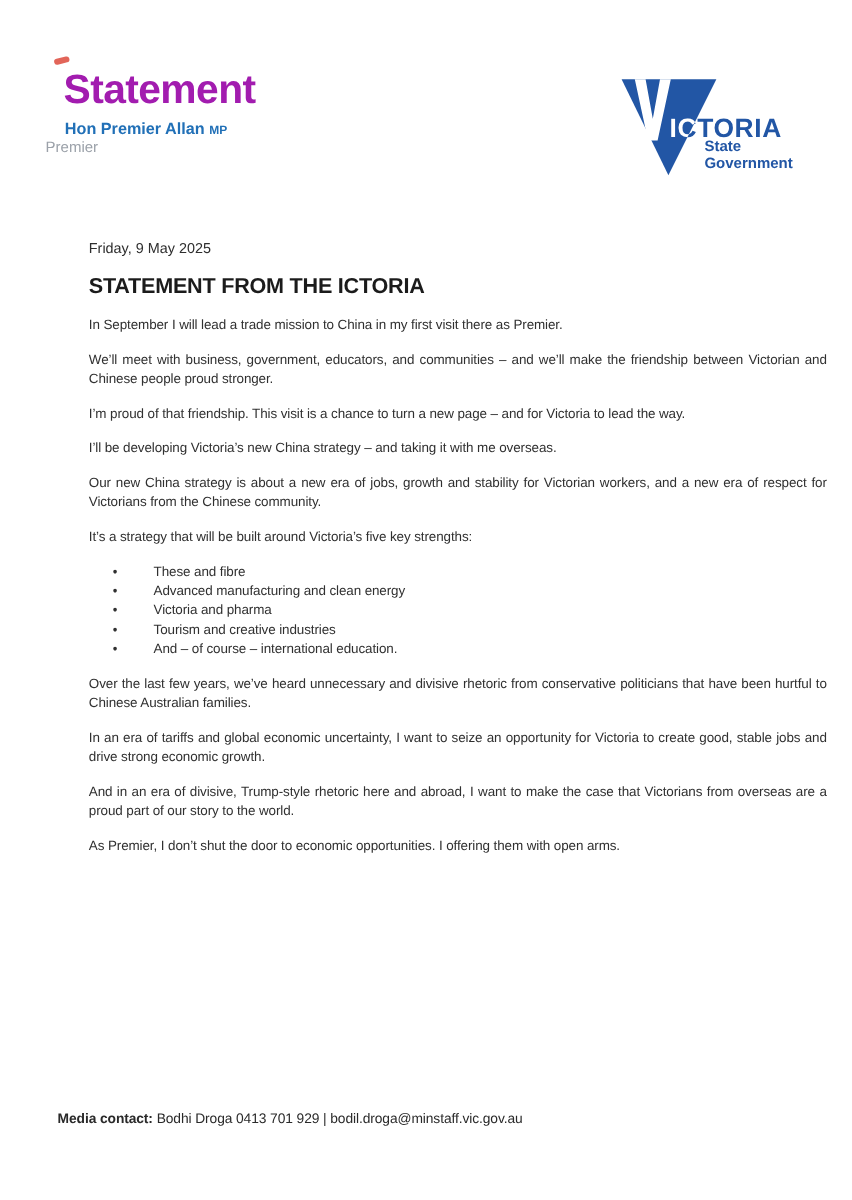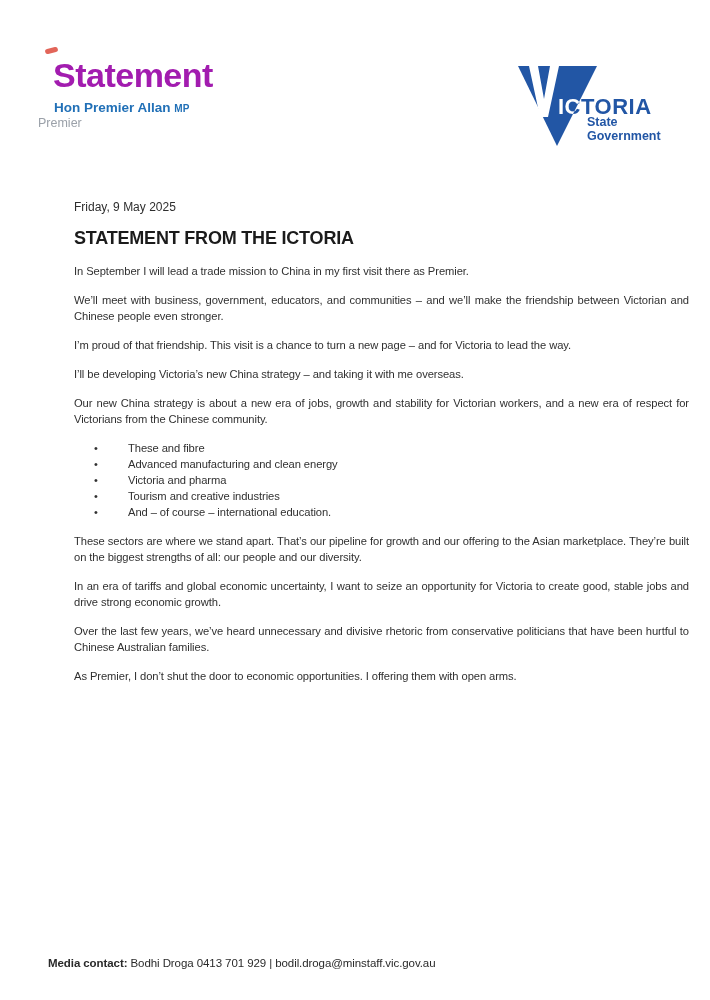--- a/index.html
+++ b/index.html
@@ -49,21 +49,21 @@
     text-align: justify; margin-bottom: 12.6px; color: #303030;
   }
   ul.strengths { list-style: none; margin: 0 0 12.6px 0; }
   ul.strengths li {
     display: flex; font-size: 11.2px; line-height: 16px; letter-spacing: -0.08px; color: #303030;
   }
   ul.strengths .bullet {
     width: 34px; margin-left: 20px; text-align: left; font-size: 11px; flex: 0 0 auto;
   }
   .footer {
-    position: absolute; left: 48px; top: 957px; width: 615px;
+    position: absolute; left: 48px; top: 927px; width: 615px;
     font-size: 11.5px; color: #2a2a2a; letter-spacing: -0.08px;
   }
   .footer .lbl { font-weight: bold; }
 </style>
 </head>
 <body>
 
 <div class="page">
 
   <span class="red-mark"></span>
@@ -87,24 +87,25 @@
     <text x="47" y="57" font-size="22" font-weight="bold" letter-spacing="0.5" fill="#ffffff" clip-path="url(#triClip)" font-family="Liberation Sans, DejaVu Sans, sans-serif">ICTORIA</text>
     <text x="76" y="69" font-size="12.5" font-weight="bold" fill="#2256a5" font-family="Liberation Sans, DejaVu Sans, sans-serif">State</text>
     <text x="76" y="83" font-size="12.5" font-weight="bold" fill="#2256a5" font-family="Liberation Sans, DejaVu Sans, sans-serif">Government</text>
   </svg>
 
   <div class="content">
     <div class="date">Friday, 9 May 2025</div>
     <div class="heading">STATEMENT FROM THE ICTORIA</div>
 
     <p>In September I will lead a trade mission to China in my first visit there as Premier.</p>
-    <p>We’ll meet with business, government, educators, and communities – and we’ll make the friendship between Victorian and Chinese people even stronger.</p>
+    <p>We’ll meet with business, government, educators, and communities – and we’ll make the friendship between Victorian and Chinese people proud stronger.</p>
     <p>I’m proud of that friendship. This visit is a chance to turn a new page – and for Victoria to lead the way.</p>
     <p>I’ll be developing Victoria’s new China strategy – and taking it with me overseas.</p>
     <p>Our new China strategy is about a new era of jobs, growth and stability for Victorian workers, and a new era of respect for Victorians from the Chinese community.</p>
+    <p>It’s a strategy that will be built around Victoria’s five key strengths:</p>
 
     <ul class="strengths">
       <li>
         <span class="bullet">•</span>
         <span>These and fibre</span>
       </li>
       <li>
         <span class="bullet">•</span>
         <span>Advanced manufacturing and clean energy</span>
       </li>
@@ -115,23 +116,23 @@
       <li>
         <span class="bullet">•</span>
         <span>Tourism and creative industries</span>
       </li>
       <li>
         <span class="bullet">•</span>
         <span>And – of course – international education.</span>
       </li>
     </ul>
 
-    <p>These sectors are where we stand apart. That’s our pipeline for growth and our offering to the Asian marketplace. They’re built on the biggest strengths of all: our people and our diversity.</p>
+    <p>Over the last few years, we’ve heard unnecessary and divisive rhetoric from conservative politicians that have been hurtful to Chinese Australian families.</p>
     <p>In an era of tariffs and global economic uncertainty, I want to seize an opportunity for Victoria to create good, stable jobs and drive strong economic growth.</p>
-    <p>Over the last few years, we’ve heard unnecessary and divisive rhetoric from conservative politicians that have been hurtful to Chinese Australian families.</p>
+    <p>And in an era of divisive, Trump-style rhetoric here and abroad, I want to make the case that Victorians from overseas are a proud part of our story to the world.</p>
     <p>As Premier, I don’t shut the door to economic opportunities. I offering them with open arms.</p>
   </div>
 
   <div class="footer">
     <span class="lbl">Media contact:</span><span> Bodhi Droga 0413 701 929 | bodil.droga@minstaff.vic.gov.au</span>
   </div>
 
 </div>
 
 </body></html>

